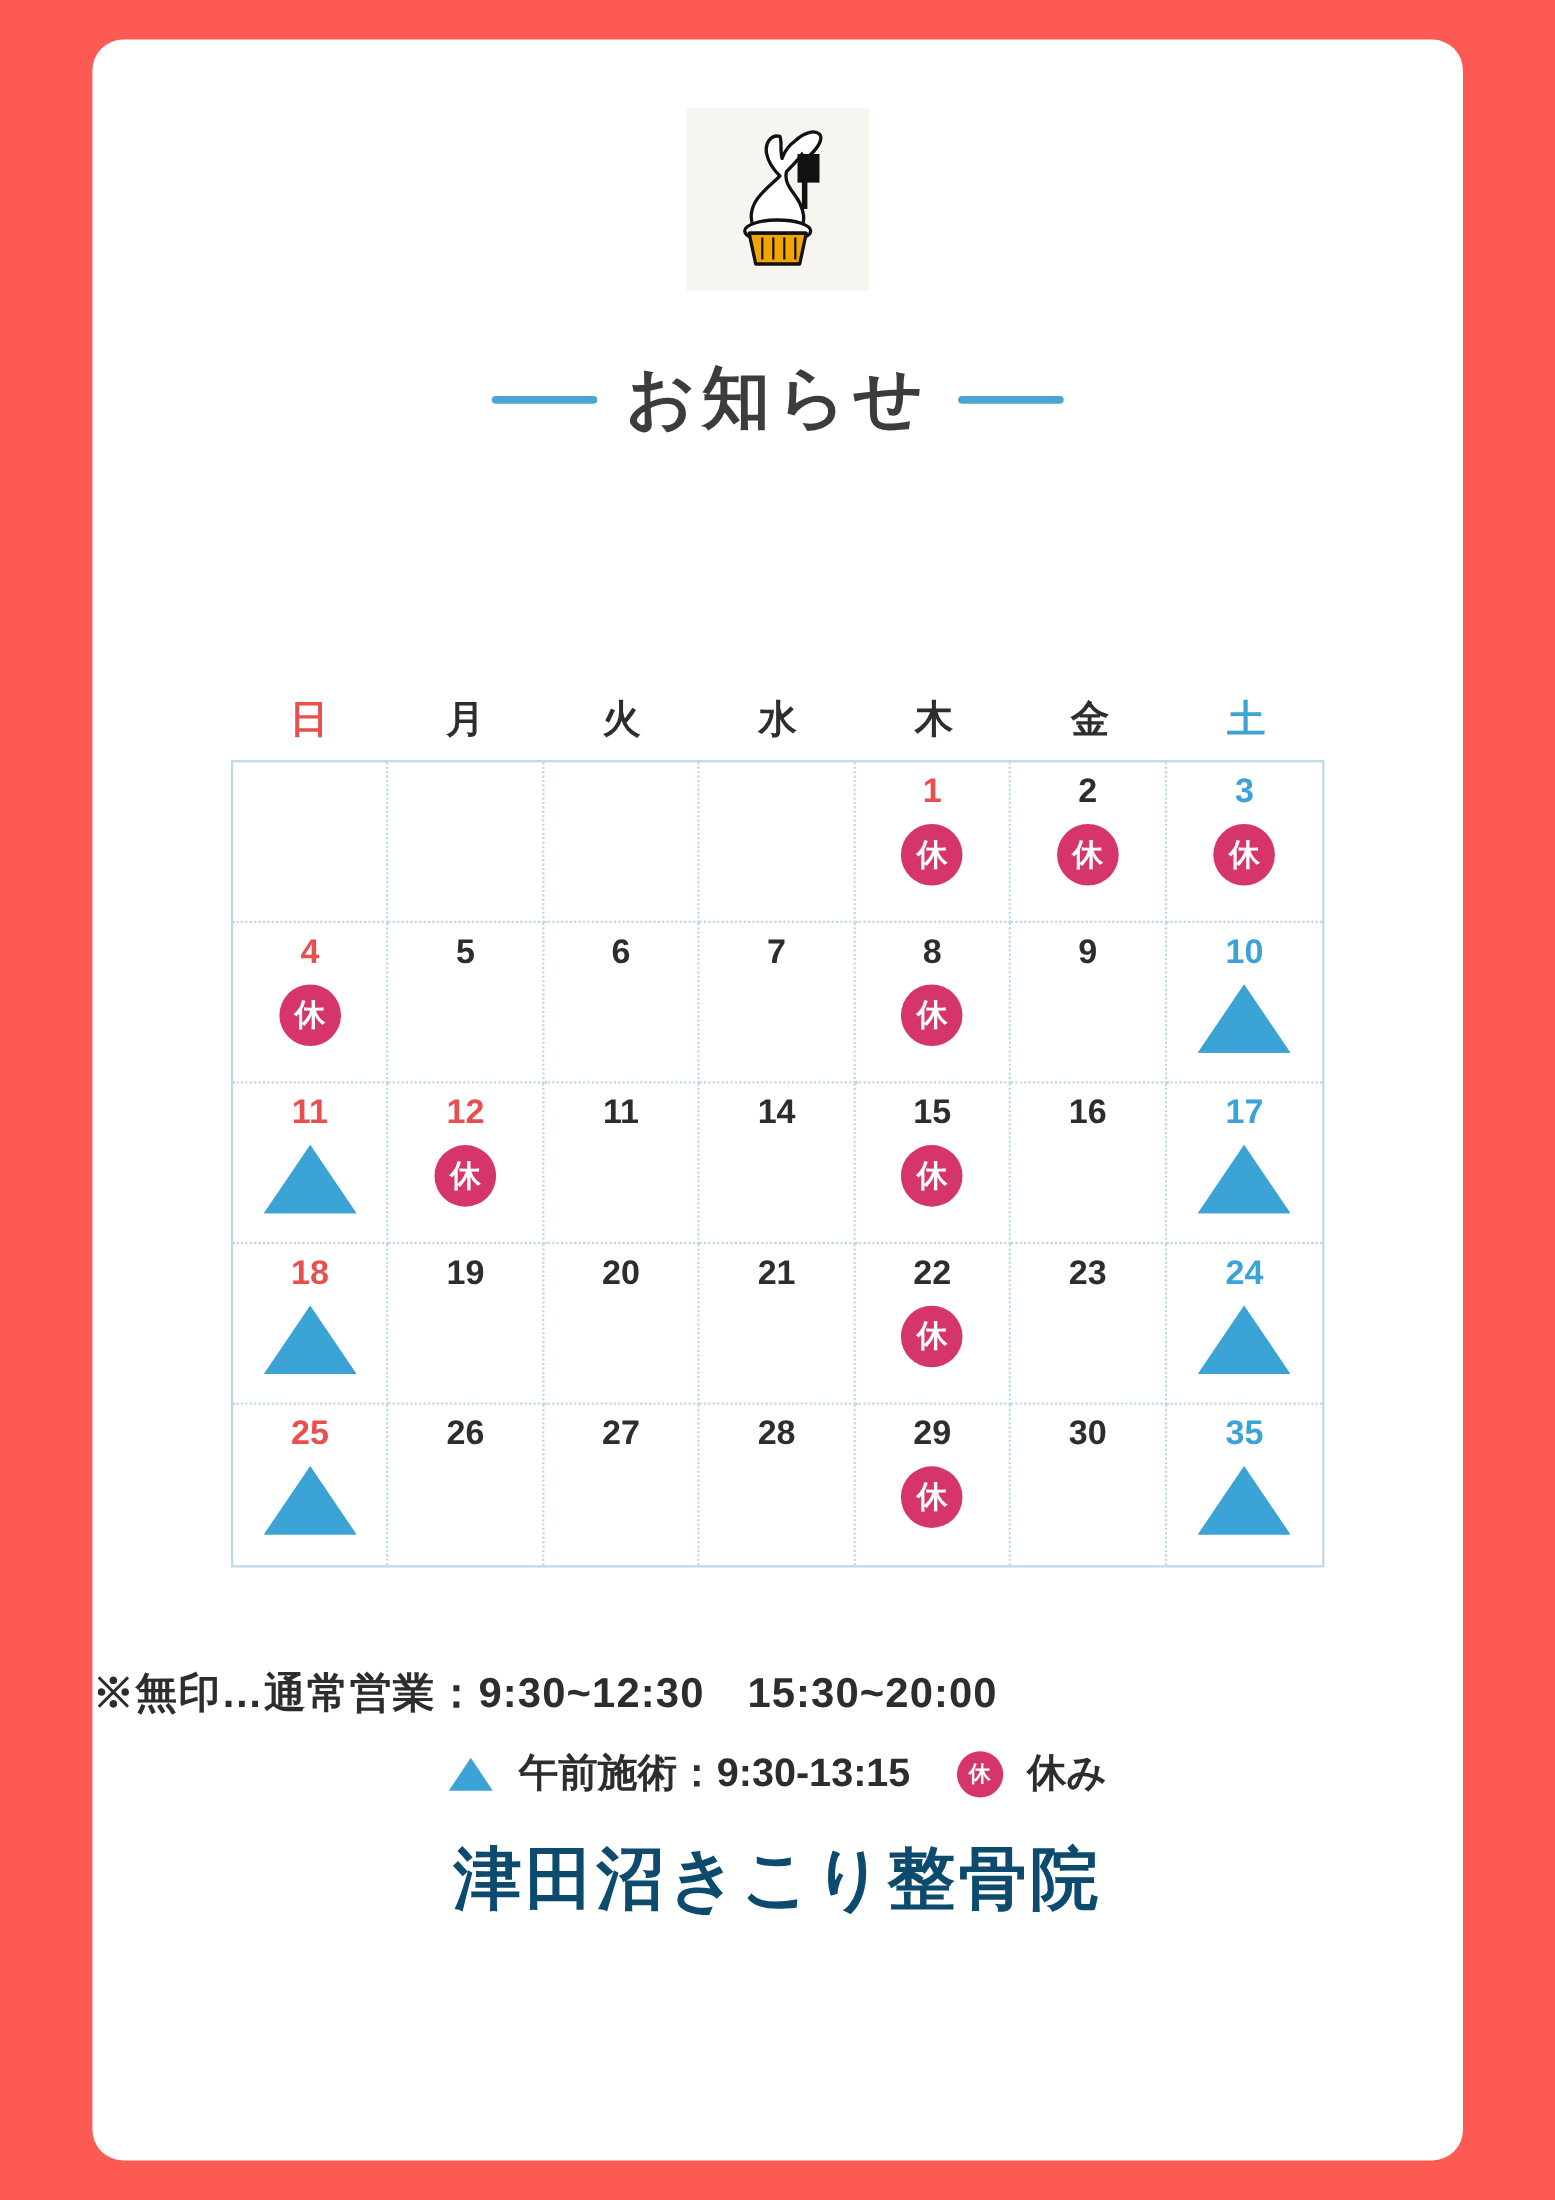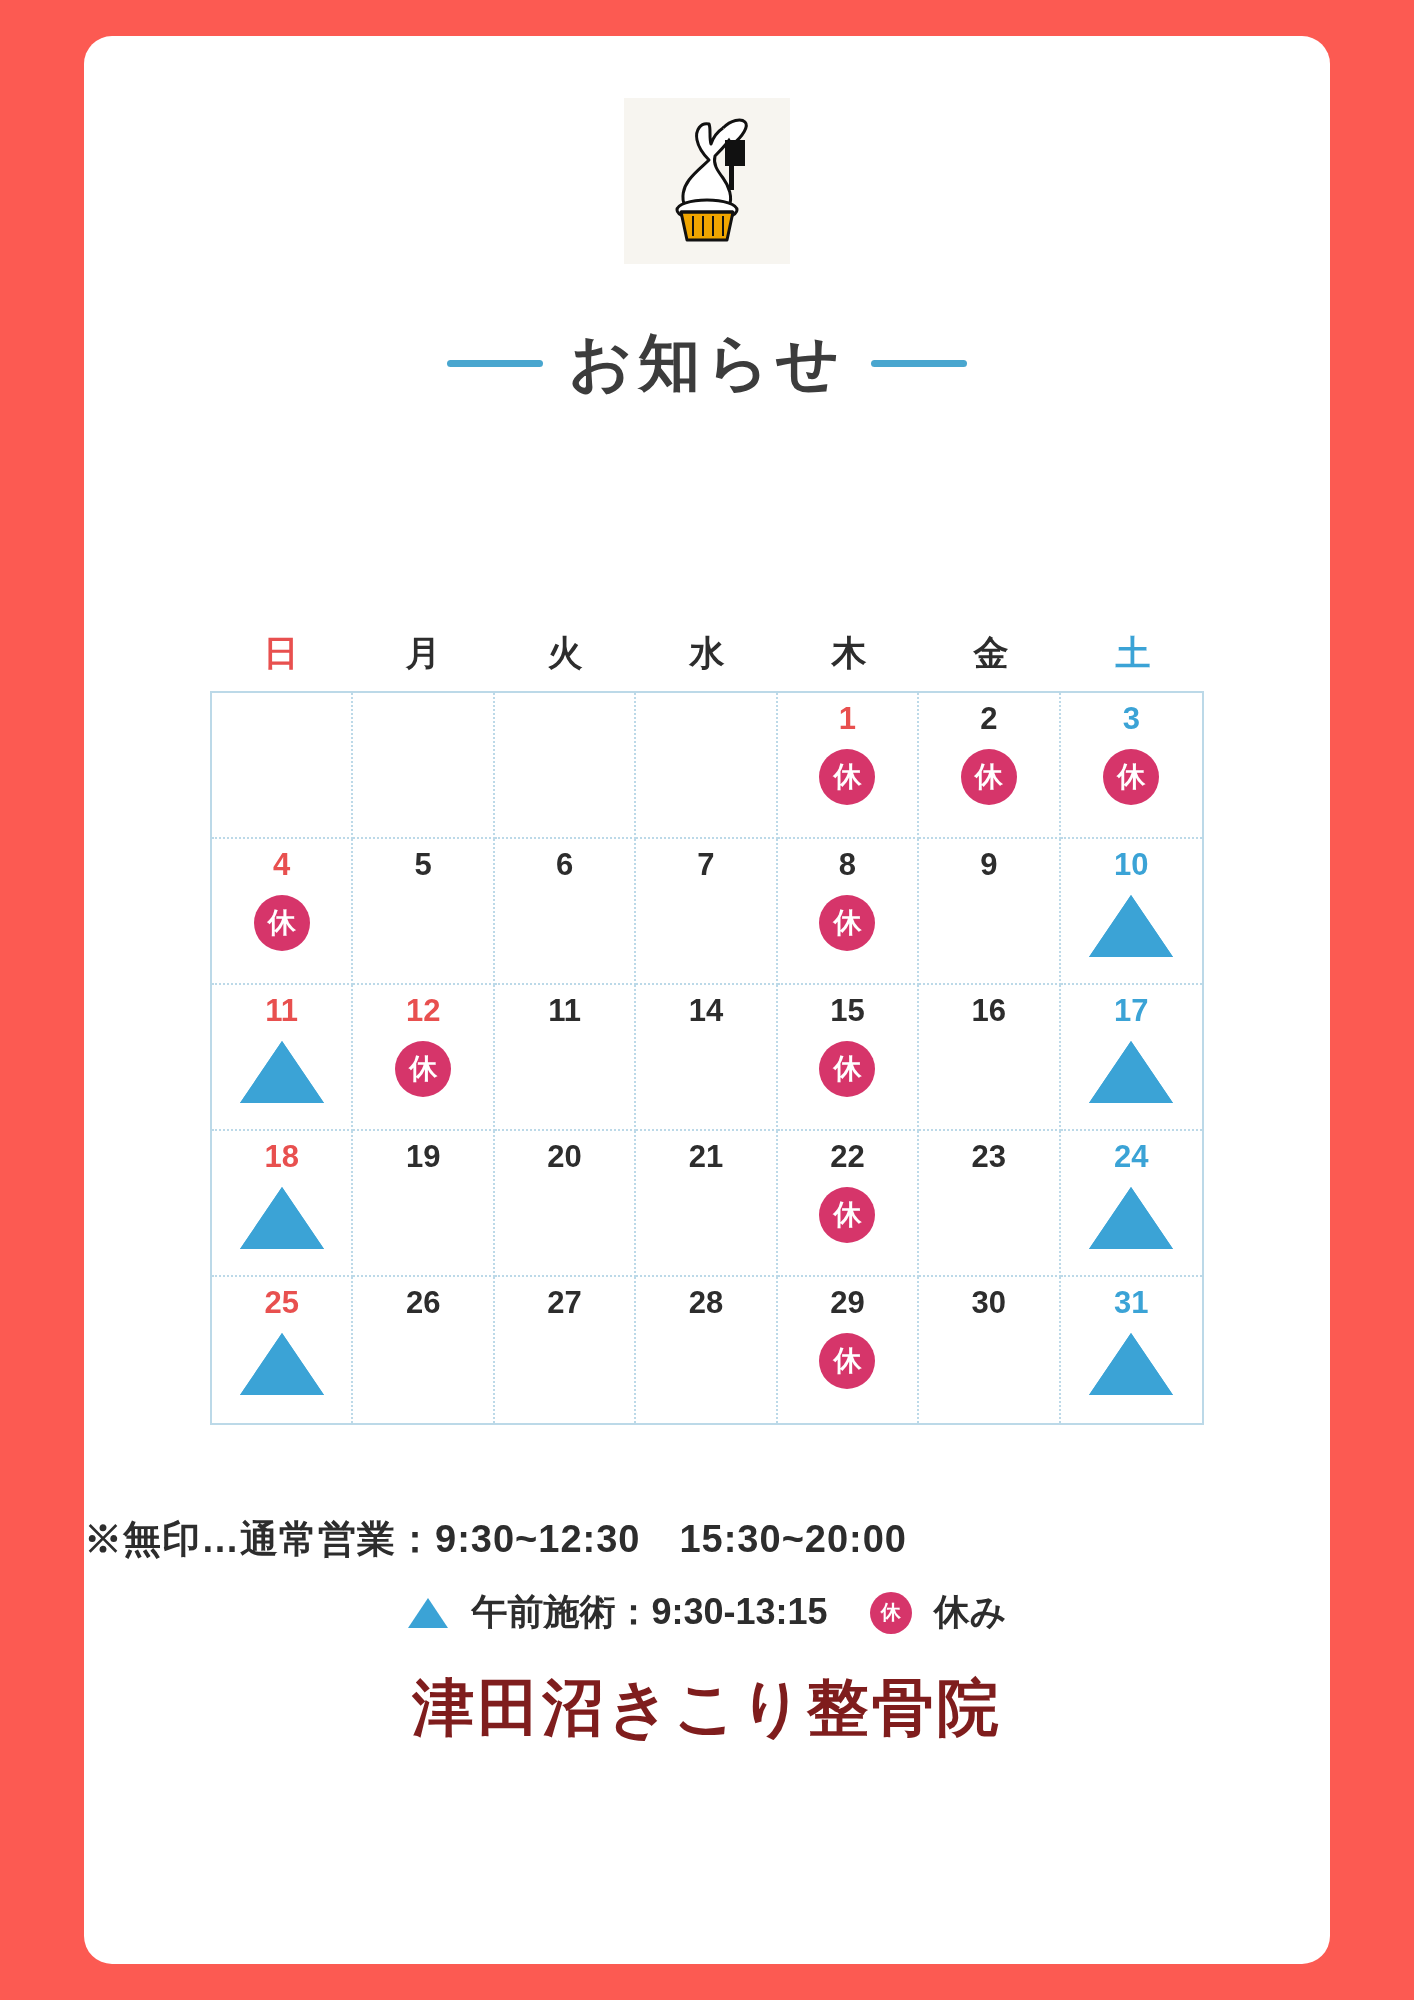--- a/index.html
+++ b/index.html
@@ -198,21 +198,21 @@
     margin-right: 4px;
   }
   .clinic {
     position: absolute;
     top: 1630px;
     left: 0;
     width: 100%;
     text-align: center;
     font-size: 62px;
     font-weight: bold;
-    color: #7f1d1d;
+    color: #0c4a6e;
     letter-spacing: 3px;
   }
 </style>
 </head>
 <body>
 
 <div class="poster">
 
   <div class="logo-wrap">
     <svg width="140" height="150" viewBox="0 0 140 150">
@@ -383,21 +383,21 @@
         <div class="cell">
           <div class="daynum">29</div>
           <div class="mark">
             <div class="badge-rest">休</div>
           </div>
         </div>
         <div class="cell">
           <div class="daynum">30</div>
         </div>
         <div class="cell">
-          <div class="daynum sat">31</div>
+          <div class="daynum sat">35</div>
           <div class="mark">
             <div class="tri"></div>
           </div>
         </div>
       </div>
   </div>
 
   <div class="legend1">※無印…通常営業：9:30~12:30　15:30~20:00</div>
 
   <div class="legend2">

